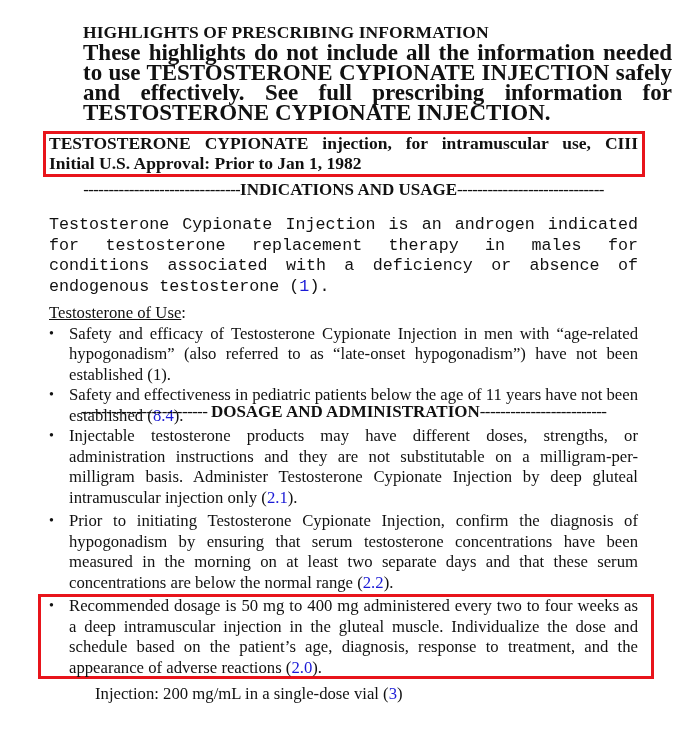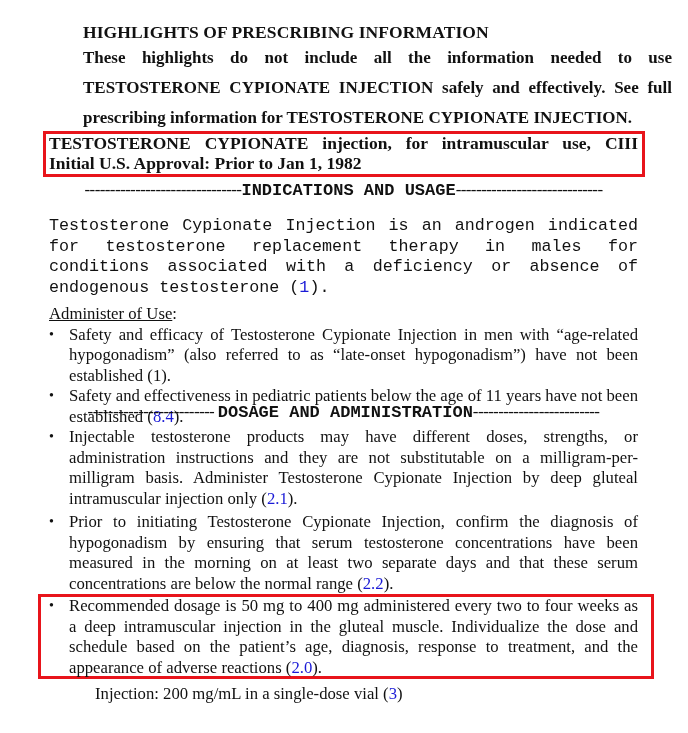--- a/index.html
+++ b/index.html
@@ -1,26 +1,26 @@
 <!DOCTYPE html>
 <html><head>
 <meta charset="utf-8">
 <style>
   html, body { margin: 0; padding: 0; background: #ffffff; }
   body { width: 688px; height: 733px; position: relative; overflow: hidden;
          font-family: "Liberation Serif", "DejaVu Serif", serif; color: #111; }
   .page { position: absolute; left: 51px; top: 22px; width: 589px; margin-left: 32px; }
   .hl-title { font-weight: bold; font-size: 17.5px; line-height: 21px; margin: 0; letter-spacing: 0.1px; }
-  .hl-disclaimer { font-weight: bold; font-size: 17px; line-height: 30px; text-align: justify; text-align-last: left; margin: 0; font-family: Liberation Serif, serif; }
+  .hl-disclaimer { font-weight: bold; font-size: 23px; line-height: 20px; text-align: justify; text-align-last: left; margin: 0; font-family: Liberation Serif, serif; }
   .boxed-1 { position: absolute; left: 43px; top: 131px; width: 596px; height: 40px; border: 3px solid #e8141b; box-sizing: content-box; }
   .product-line { position: absolute; left: 49px; top: 133px; width: 589px; font-weight: bold; font-size: 17.5px; line-height: 20px; }
   .product-line .l1 { display: block; text-align: justify; text-align-last: justify; }
   .section-header { font-size: 17px; line-height: 20px; white-space: nowrap; overflow: hidden; width: 589px; text-align: center; }
   .section-header .dash { font-weight: normal; letter-spacing: -0.6px; }
-  .section-header .title { font-weight: bold; font-family: Liberation Mono, monospace; }
+  .section-header .title { font-weight: bold; }
   .body-text { font-size: 16.7px; line-height: 20.5px; text-align: justify; margin: 0; }
   .link { color: #1a1ad6; }
   .u { text-decoration: underline; }
   ul.bul { list-style: none; margin: 0; padding: 0; }
   ul.bul li { position: relative; padding-left: 20px; font-size: 16.7px; line-height: 20.5px; text-align: justify; }
   ul.bul li .bullet { position: absolute; left: 0; top: 0; font-size: 14px; }
   .abs { position: absolute; left: 49px; width: 589px; }
   .boxed-2 { position: absolute; left: 38px; top: 594px; width: 610px; height: 79px; border: 3px solid #e8141b; }
 </style>
 </head>
@@ -38,21 +38,21 @@
 </div>
 
 <div class="abs" style="top:180px;">
   <div class="section-header">
     <span class="dash">-------------------------------</span><span class="title">INDICATIONS AND USAGE</span><span class="dash">-----------------------------</span>
   </div>
   <p class="body-text" style="margin-top:15px;font-family:Liberation Mono, monospace;">
     <span>Testosterone Cypionate Injection is an androgen indicated for testosterone replacement therapy in males for conditions associated with a deficiency or absence of endogenous testosterone (</span><span class="link">1</span><span>).</span>
   </p>
   <div class="body-text" style="margin-top:6px;">
-    <span class="u">Administer of Use</span><span>:</span>
+    <span class="u">Testosterone of Use</span><span>:</span>
   </div>
   <ul class="bul">
     <li>
       <span class="bullet">•</span>
       <span>Safety and efficacy of Testosterone Cypionate Injection in men with “age-related hypogonadism” (also referred to as “late-onset hypogonadism”) have not been established (1).</span>
     </li>
     <li>
       <span class="bullet">•</span>
       <span>Safety and effectiveness in pediatric patients below the age of 11 years have not been established (</span><span class="link">8.4</span><span>).</span>
     </li>

